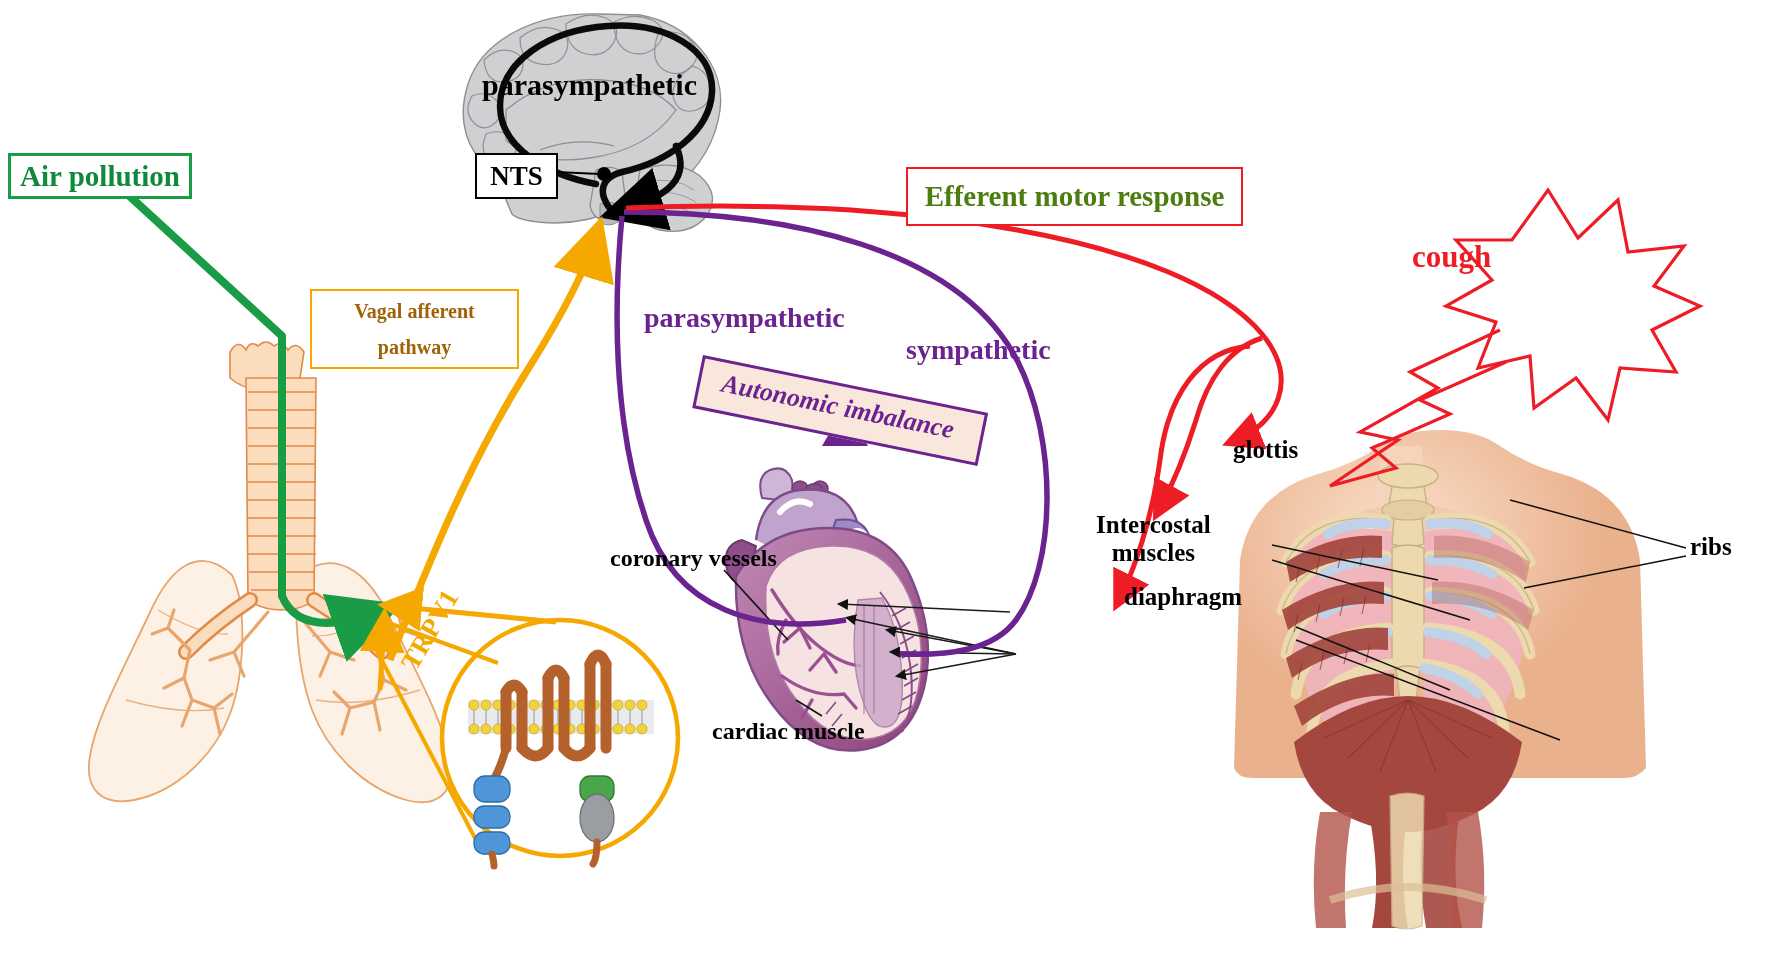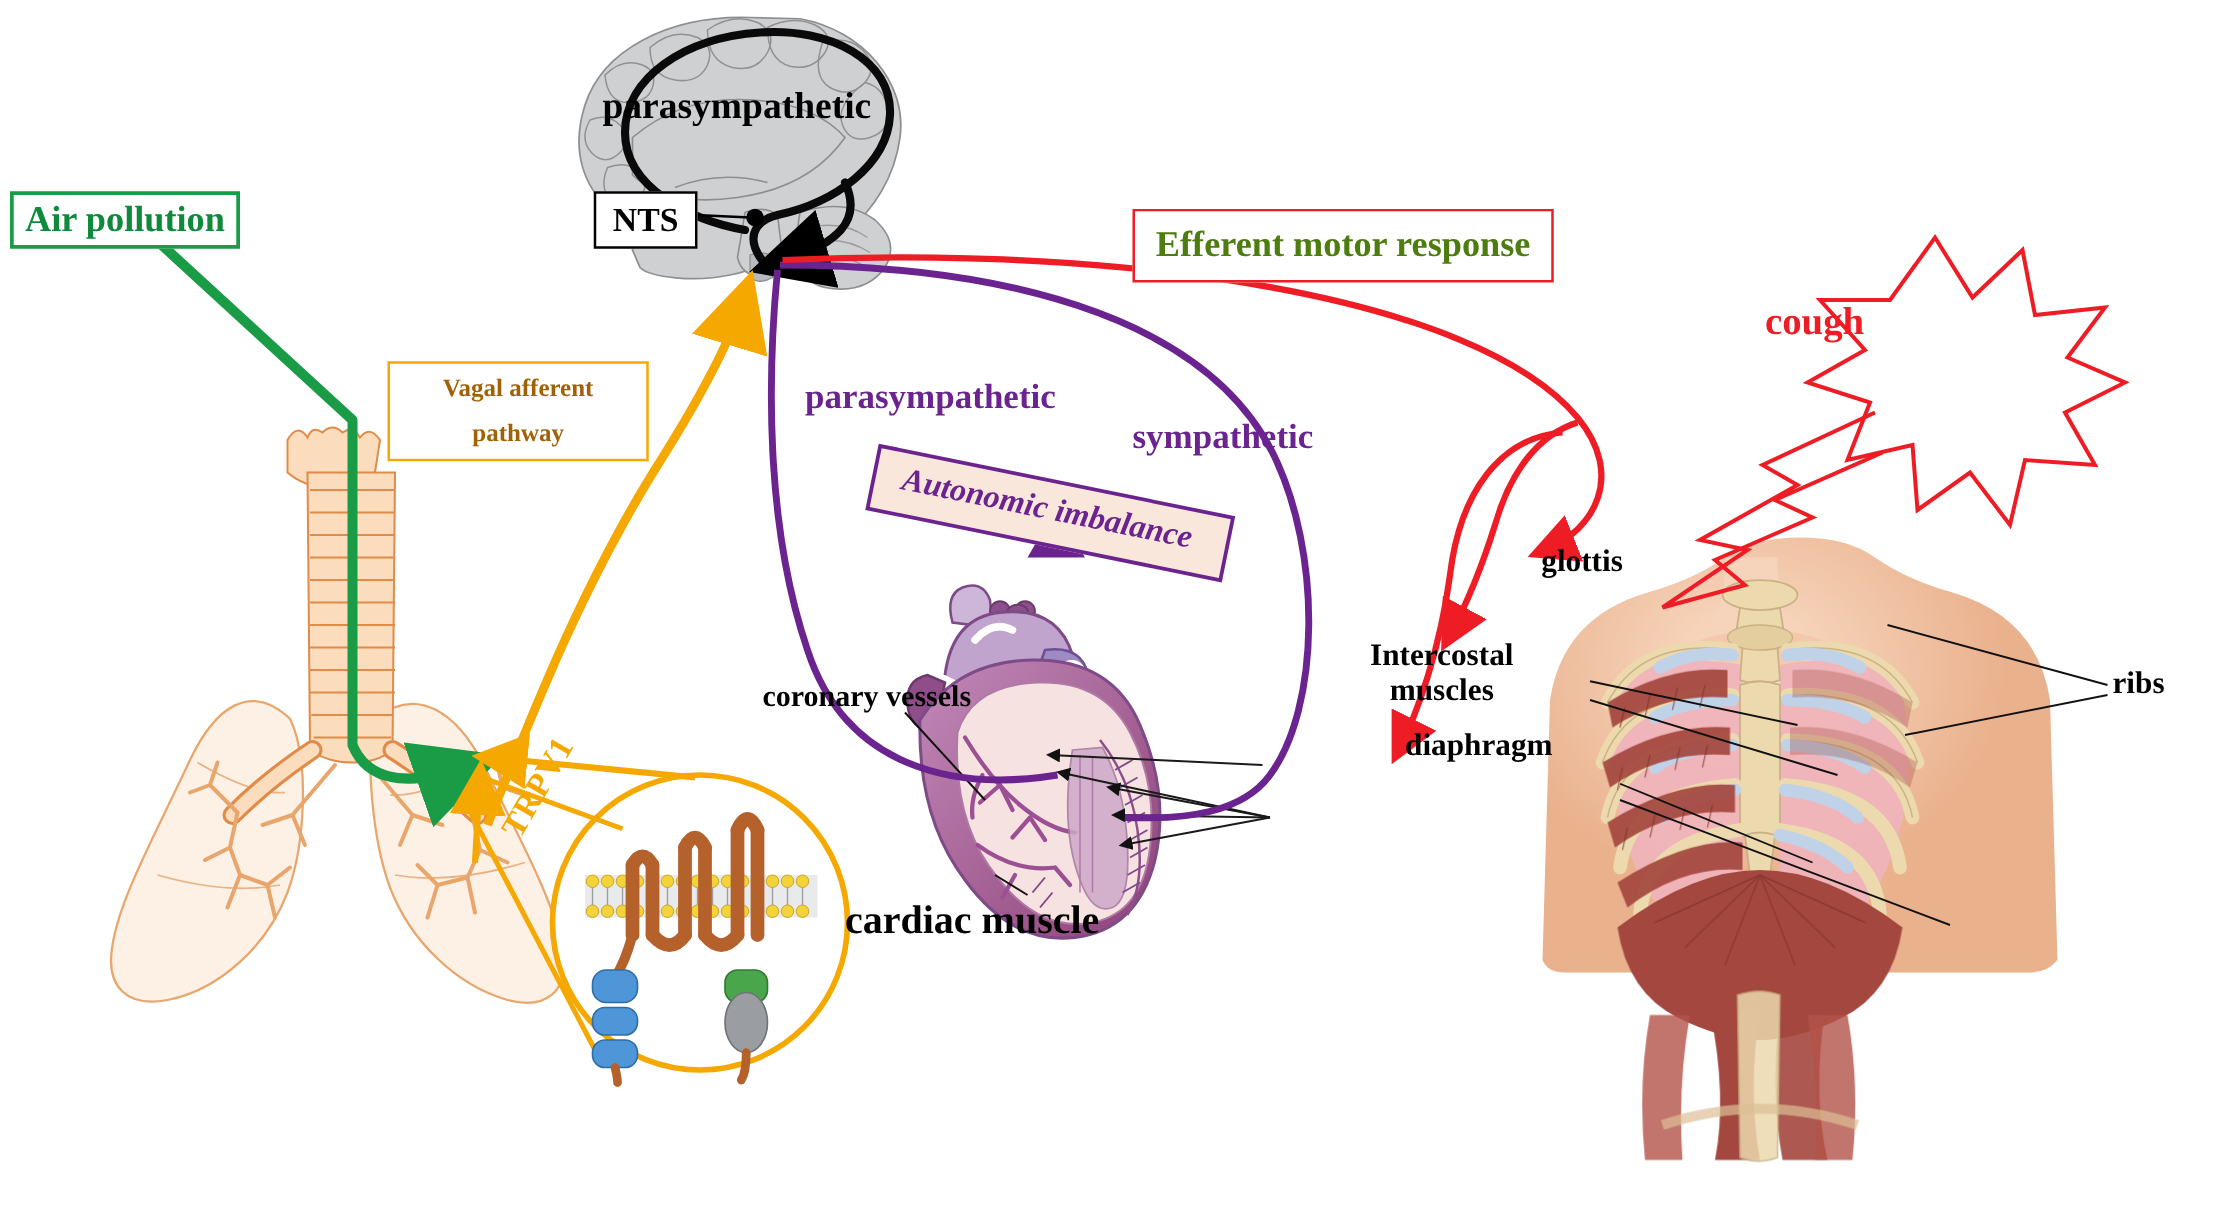--- a/index.html
+++ b/index.html
@@ -18,21 +18,21 @@
   #efferent-box{left:906px;top:131px;width:333px;height:55px;border:2.5px solid #ee1c25;
       color:#4d7c0f;font-size:29px;line-height:55px;margin-top:36px;}
   #nts-box{left:475px;top:153px;width:79px;height:42px;border:2.5px solid #000;
       color:#000;font-size:27px;line-height:42px;}
 
   
   #neuromodulation-label{left:482px;top:68px;font-size:30px;color:#000;}
   #parasympathetic-label{left:644px;top:302px;font-size:28px;color:#6b2390;}
   #sympathetic-label{left:906px;top:334px;font-size:28px;color:#6b2390;}
   #coronary-label{left:566px;top:545px;font-size:24px;color:#000;margin-left:44px;}
-  #cardiac-label{left:676px;top:718px;font-size:32px;color:#000;}
+  #cardiac-label{left:712px;top:718px;font-size:24px;color:#000;}
   #glottis-label{left:1233px;top:436px;font-size:25px;color:#000;}
   #intercostal-label{left:1096px;top:511px;font-size:25px;color:#000;text-align:center;}
   #diaphragm-label{left:1124px;top:583px;font-size:25px;color:#000;}
   #ribs-label{left:1690px;top:533px;font-size:25px;color:#000;}
   #cough-label{left:1412px;top:240px;font-size:31px;color:#ee1c25;}
   #trpv1-label{left:395px;top:660px;font-size:27px;color:#f5a800;
       transform:rotate(-60deg);transform-origin:left top;}
 
   
   #autonomic-box{position:absolute;left:703px;top:355px;width:285px;height:48px;

